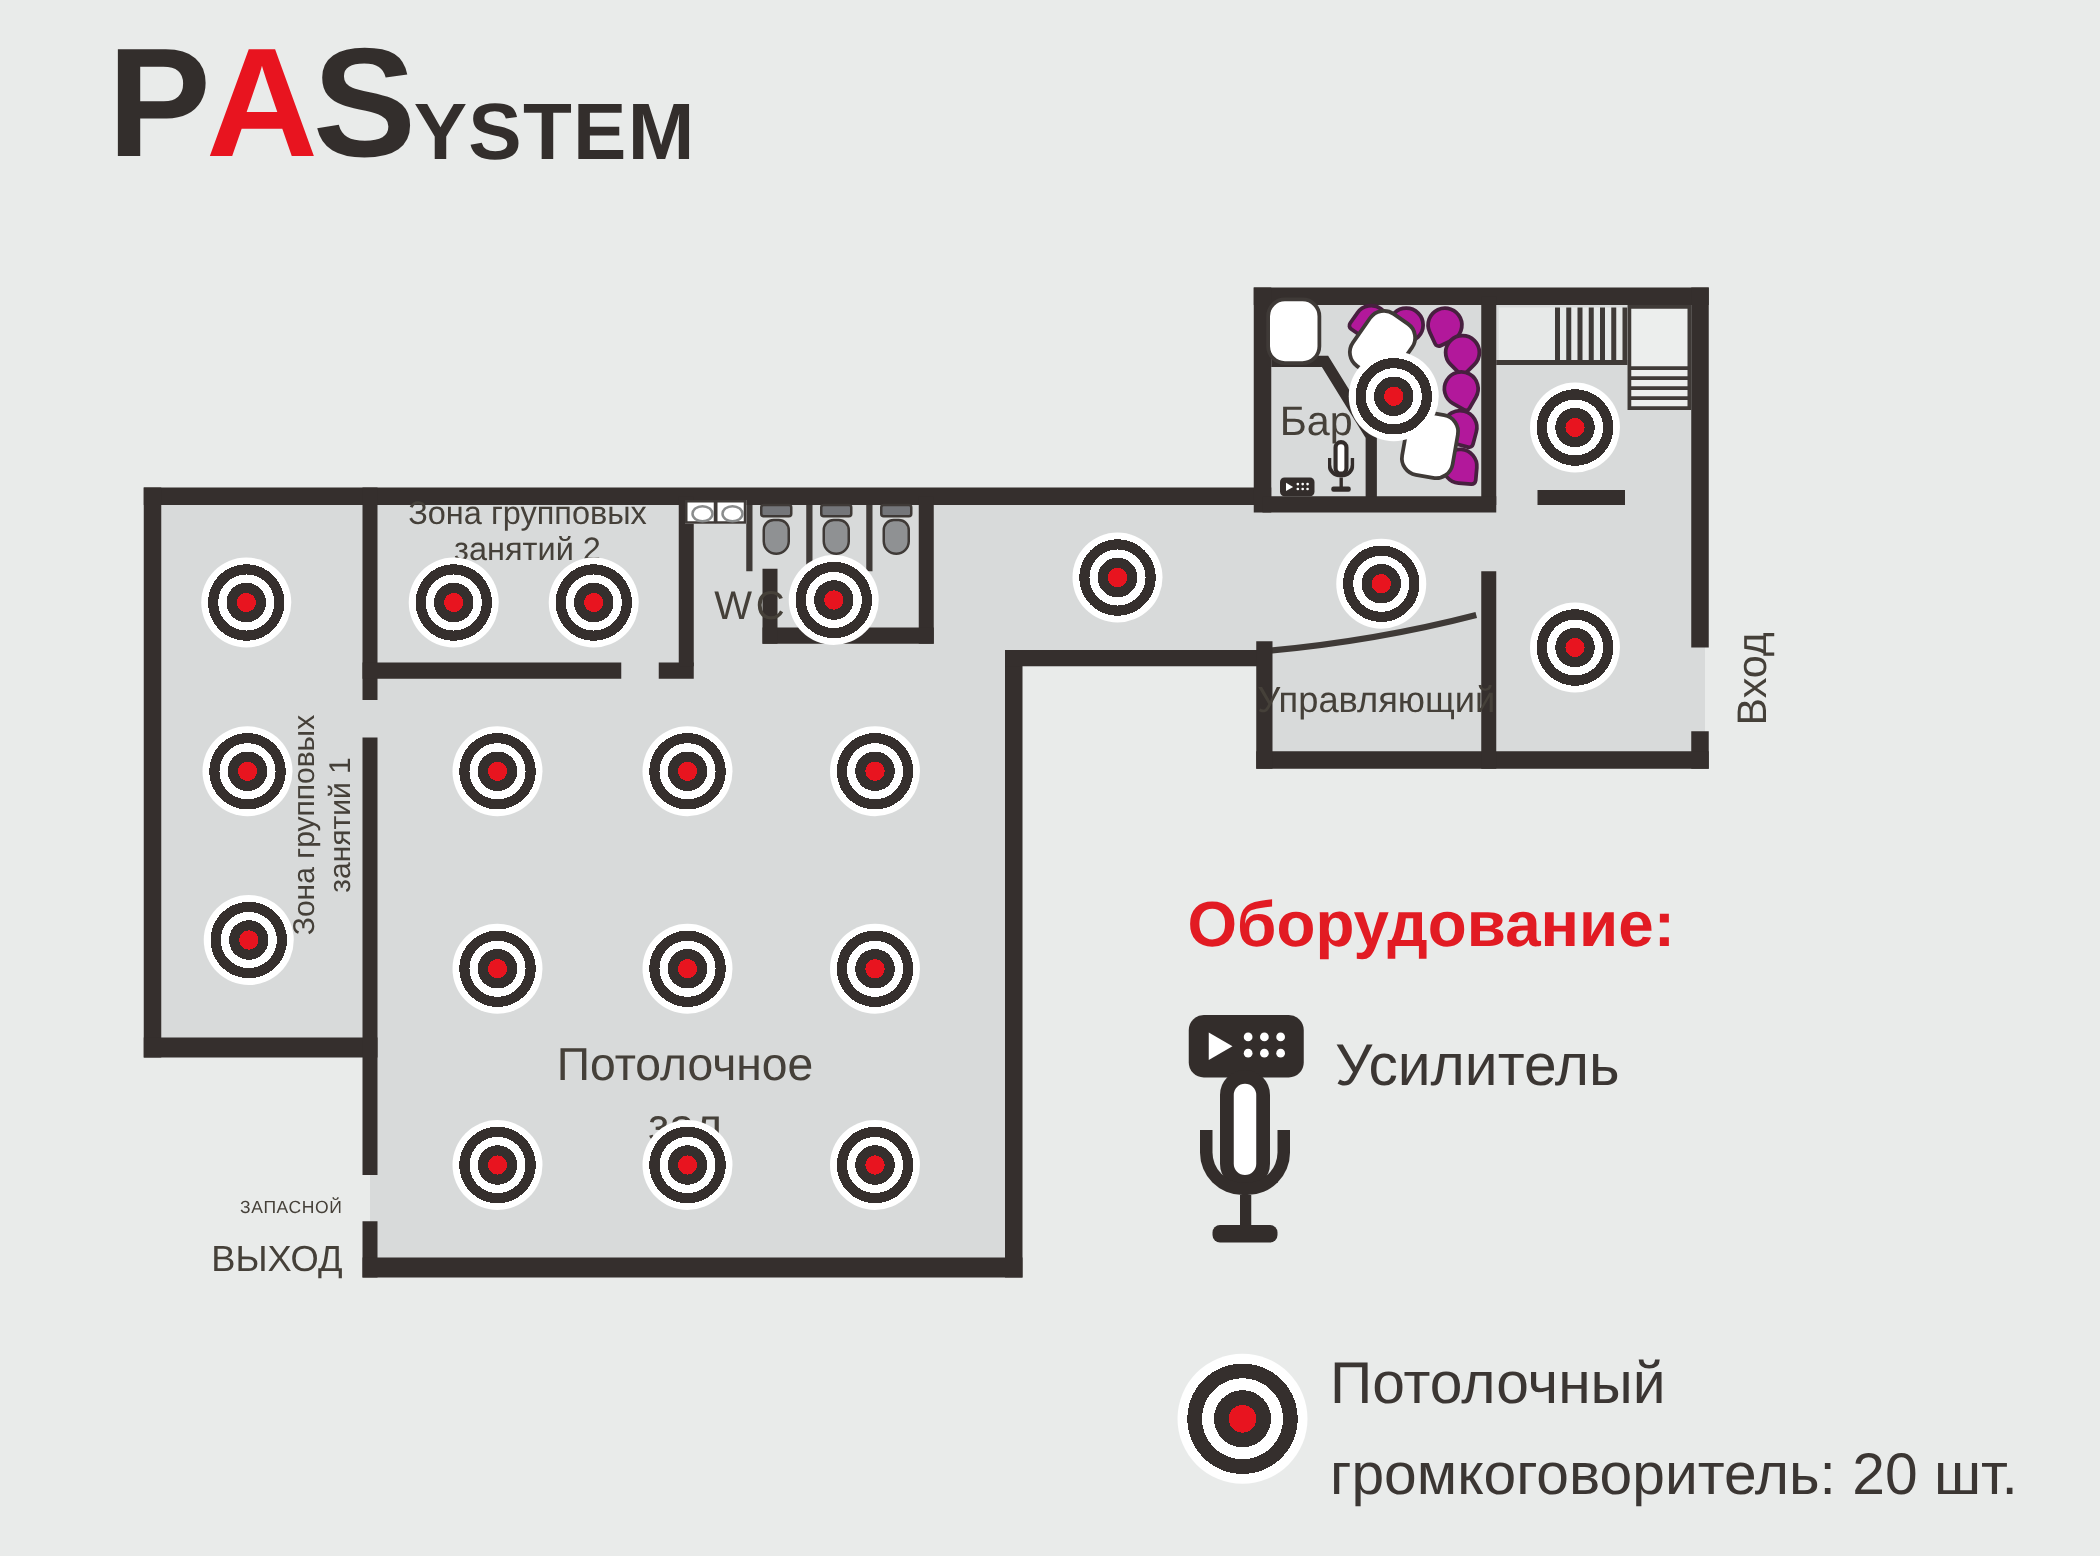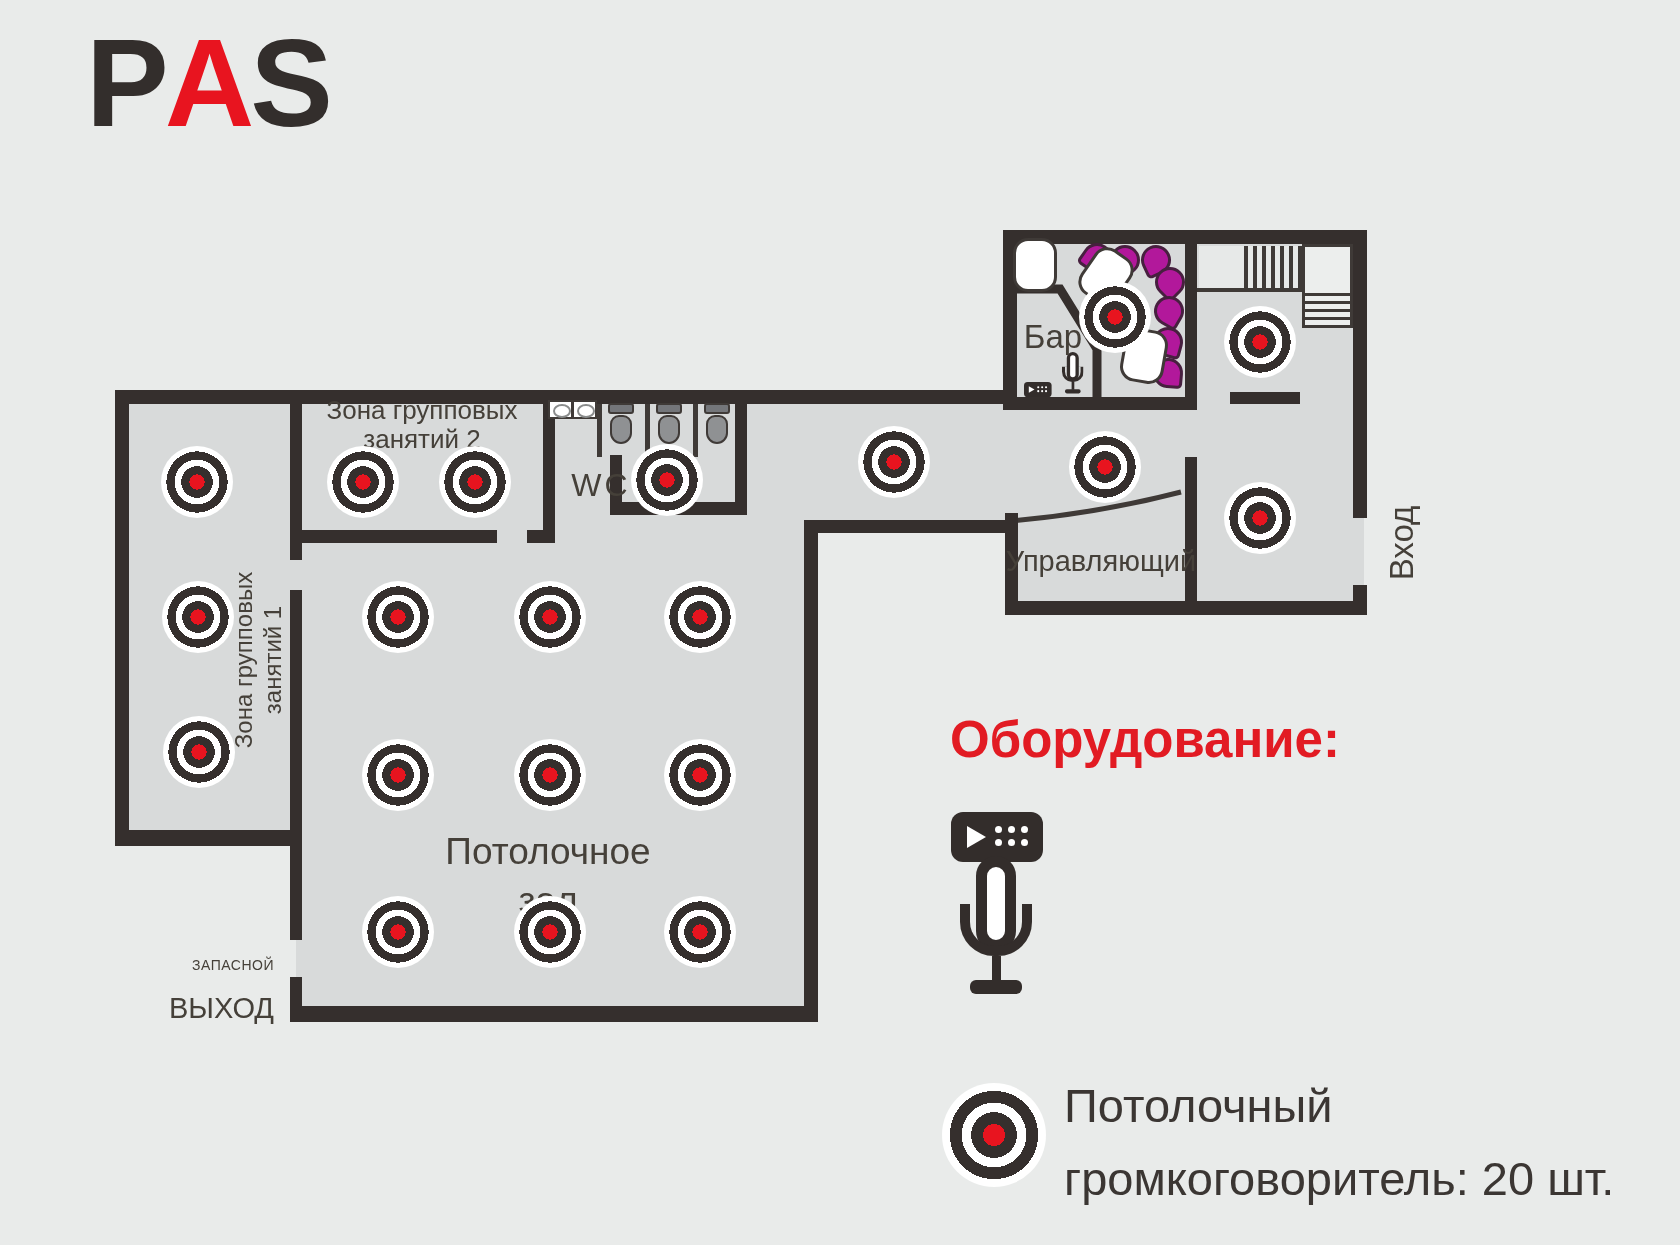--- a/index.html
+++ b/index.html
@@ -64,20 +64,21 @@
 </style>
 </head>
 <body>
 
 <div class="canvas">
 
   <div class="logo">
     <span class="lg">P</span>
       <span class="lg red">A</span>
       <span class="lg">S</span>
+      <span class="lg-rest">YSTEM</span>
   </div>
 
   <div id="plan" style="position:absolute;left:0;top:0;width:1680px;height:1245px;">
 
     <span class="floor" style="left:122px;top:397px;width:892px;height:136px;"></span>
     <span class="floor" style="left:122px;top:397px;width:174px;height:439px;"></span>
     <span class="floor" style="left:296px;top:397px;width:514px;height:613px;"></span>
     <span class="floor" style="left:1010px;top:238px;width:354px;height:365px;"></span>
     <span class="floor lite" style="left:1199px;top:246px;width:153px;height:42px;"></span>
 
@@ -208,20 +209,21 @@
     <span class="tri"></span>
     <span class="dots">
         <i></i>
         <i></i>
         <i></i>
         <i></i>
         <i></i>
         <i></i>
       </span>
   </div>
+  <div class="legend-label" style="left:1068px;top:816px;">Усилитель</div>
 
   <div class="mic" style="left:960px;top:856px;">
     <span class="cap"></span>
     <span class="u"></span>
     <span class="stem"></span>
     <span class="base"></span>
   </div>
 
   <div class="legend-speaker"></div>
   <div class="legend-label" style="left:1064px;top:1070px;">Потолочный

